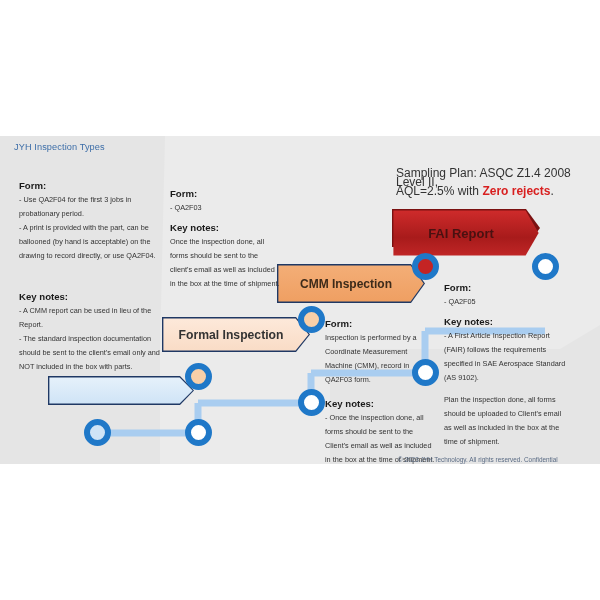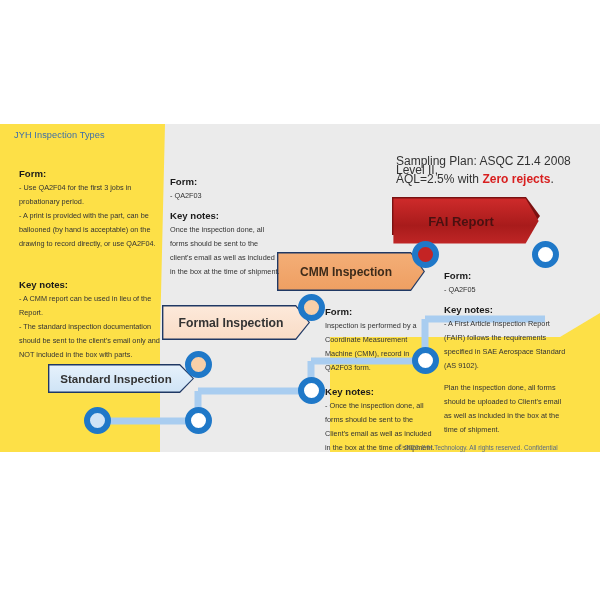--- a/index.html
+++ b/index.html
@@ -1,20 +1,20 @@
 <!DOCTYPE html>
 <html><head>
 <meta charset="utf-8">
 <style>
   html,body{margin:0;padding:0;background:#ffffff;}
   body{width:600px;height:600px;overflow:hidden;font-family:"Liberation Sans",sans-serif;}
 
   #slide{
-    position:absolute;left:0;top:124px;width:600px;height:328px;
-    background:#fde047;overflow:hidden;
+    position:absolute;left:0;top:136px;width:600px;height:328px;
+    background:#e5e5e5;overflow:hidden;
   }
 
   
   .band{position:absolute;background:#ebebeb;}
   #band-top{
     left:0;top:0;width:600px;height:328px;
     clip-path:polygon(165px 0px, 600px 0px, 600px 189px, 560px 213px, 330px 213px, 330px 328px, 160px 328px, 160px 213px);
   }
 
   #title{
@@ -97,21 +97,20 @@
       <path d="M311,237 L425,237"></path>
       <path d="M425,237 L425,195"></path>
 
       <path d="M425,195 L545,195"></path>
     </g>
   </svg>
 
   <div class="chev-bd" style="left:48px;top:240px;width:146px;height:29px;"></div>
   <div class="chev c-std" style="left:48px;top:240px;width:146px;height:29px;font-size:11.6px;background:transparent;">
     <div class="chev-in"></div>
-    <span class="lbl">Standard Inspection</span>
   </div>
 
   <div class="chev-bd" style="left:162px;top:181px;width:148px;height:35px;"></div>
   <div class="chev c-frm" style="left:162px;top:181px;width:148px;height:35px;font-size:12.2px;background:transparent;text-align:right;">
     <div class="chev-in"></div>
     <span class="lbl">Formal Inspection</span>
   </div>
 
   <div class="chev-bd" style="left:277px;top:128px;width:148px;height:39px;"></div>
   <div class="chev c-cmm" style="left:277px;top:128px;width:148px;height:39px;font-size:12px;background:transparent;">

